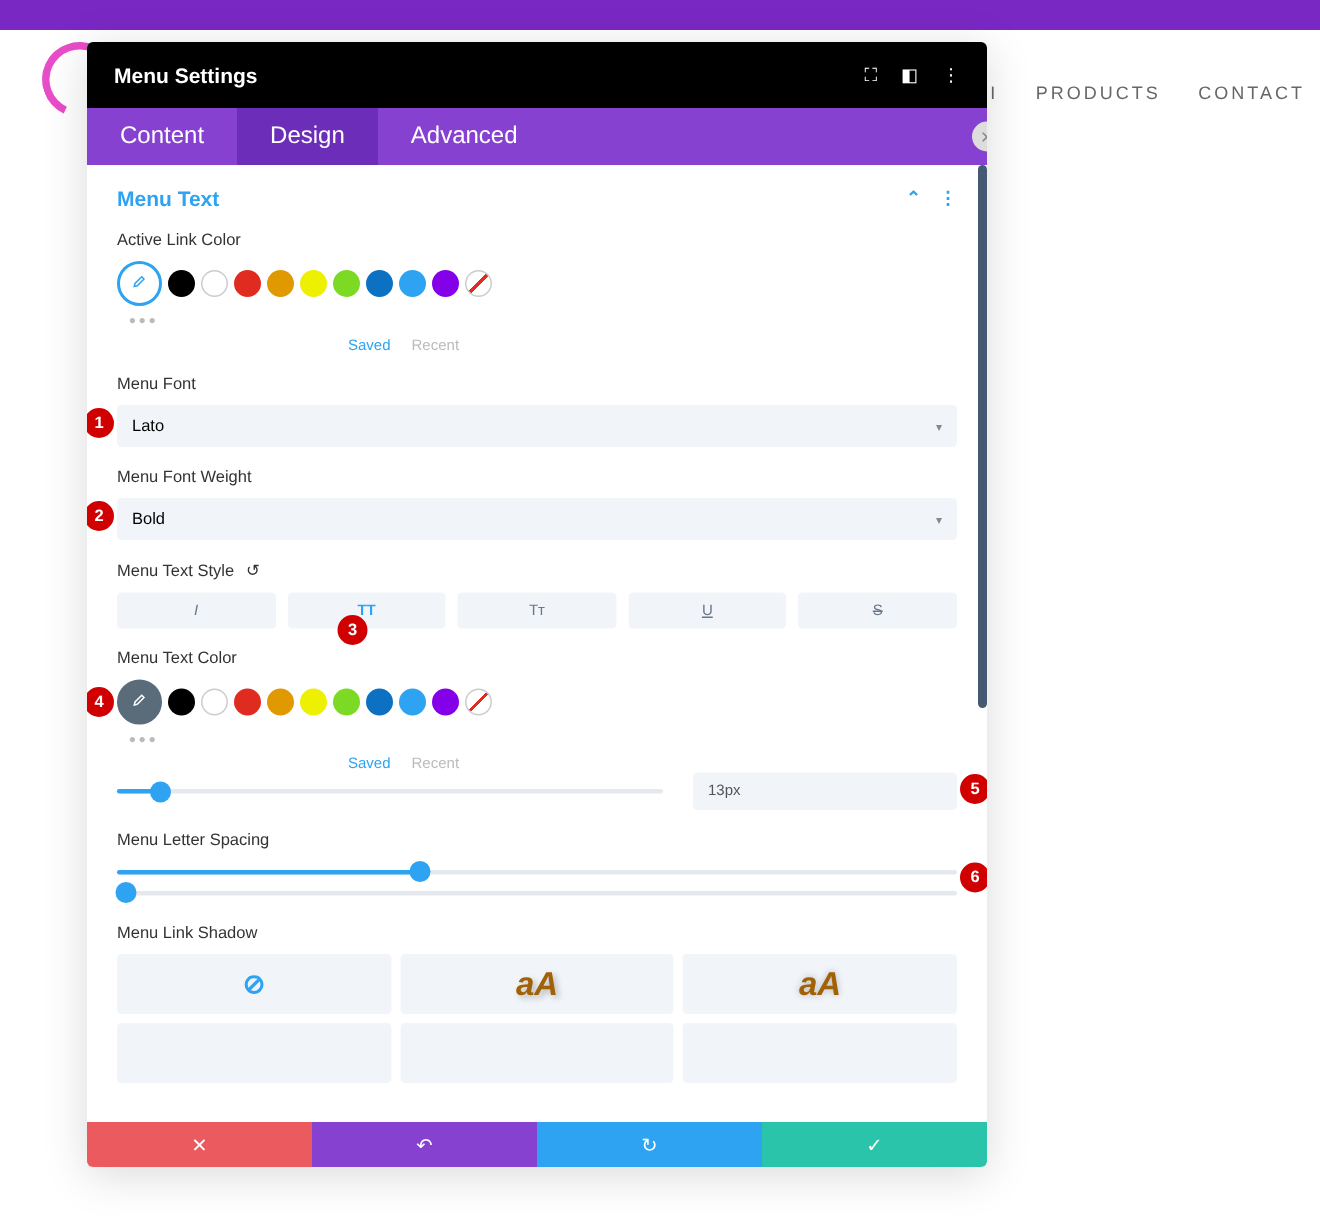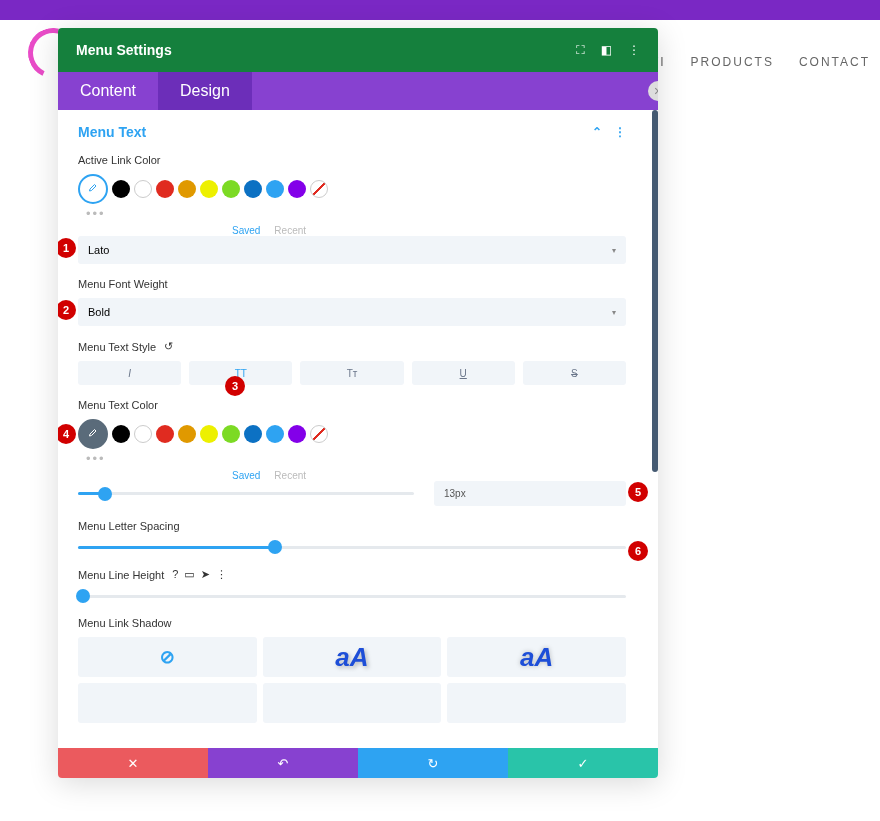--- a/index.html
+++ b/index.html
@@ -2,56 +2,56 @@
 <html><head>
 <meta charset="utf-8">
 <style>
 *{box-sizing:border-box;margin:0;padding:0;font-family:-apple-system,Helvetica,Arial,sans-serif}
 body{background:#fff;width:880px;height:821px;overflow:hidden;position:relative}
 .topbar{height:20px;background:#7a28c4}
 .nav{position:absolute;top:55px;right:10px;display:flex;gap:25px;font-size:12px;letter-spacing:2px;color:#666}
 .nav span{cursor:pointer}
 .arc{position:absolute;top:28px;left:28px;width:50px;height:50px;border:5px solid #e94cc8;border-radius:50%;border-right-color:transparent;border-bottom-color:transparent;transform:rotate(-20deg)}
 .modal{position:absolute;top:28px;left:58px;width:600px;background:#fff;border-radius:4px;box-shadow:0 5px 30px rgba(0,0,0,.15);overflow:hidden}
-.modal-head{background:#15803d;color:#fff;padding:14px 18px;display:flex;align-items:center;justify-content:space-between}
+.modal-head{background:#000000;color:#fff;padding:14px 18px;display:flex;align-items:center;justify-content:space-between}
 .modal-head h1{font-size:14px;font-weight:600}
 .head-icons{display:flex;gap:16px;font-size:12px}
 .tabs{background:#8741d0;display:flex;position:relative}
 .tab{padding:10px 22px;font-size:16px;color:#fff;cursor:pointer}
 .tab.active{background:#6c2eb9}
 .closex{position:absolute;right:-10px;top:50%;transform:translateY(-50%);width:20px;height:20px;border-radius:50%;background:#ddd;color:#888;display:flex;align-items:center;justify-content:center;font-size:11px}
-.body{height:668px;overflow-y:auto;padding:14px 32px 0 20px;position:relative}
+.body{height:668px;overflow-y:auto;padding:14px 20px 0 20px;position:relative}
 .section-head{display:flex;justify-content:space-between;align-items:center;color:#2ea3f2;font-size:14px;font-weight:600;margin-bottom:14px}
 .sh-icons{display:flex;gap:12px;color:#2ea3f2;font-size:12px}
 .label{font-size:11px;color:#333;margin:14px 0 8px 0;display:flex;align-items:center;gap:8px}
 .label.first{margin-top:0}
 .swatchrow{display:flex;gap:4px;align-items:center}
 .eyedrop{width:30px;height:30px;border-radius:50%;border:2px solid #2ea3f2;display:flex;align-items:center;justify-content:center;cursor:pointer}
 .eyedrop.sel{background:#5a6b7a;border-color:#5a6b7a}
 .sw{width:18px;height:18px;border-radius:50%;cursor:pointer}
 .swbk{background:#000}.swbw{background:#fff;border:1px solid #ccc}.swr{background:#e02b20}.swo{background:#e09900}.swy{background:#edf000}.swg{background:#7cda24}.swc{background:#0c71c3}.swb{background:#2ea3f2}.swp{background:#8300e9}
 .swn{background:linear-gradient(135deg,#fff 45%,#e02b20 45%,#e02b20 55%,#fff 55%);border:1px solid #ccc}
 .dots{color:#bbb;font-size:13px;margin:2px 0 0 8px;letter-spacing:2px}
 .savedrec{display:flex;gap:14px;font-size:10px;margin:4px 0 0 154px}
 .saved{color:#2ea3f2}.recent{color:#bbb}
 .select{background:#f1f5f9;border-radius:3px;padding:8px 10px;font-size:11px;display:flex;justify-content:space-between;align-items:center;cursor:pointer}
 .chev{font-size:8px;color:#888}
 .stylebtns{display:flex;gap:8px}
 .sbtn{flex:1;background:#f1f5f9;border-radius:3px;height:24px;display:flex;align-items:center;justify-content:center;font-size:10px;color:#6a768a;cursor:pointer}
-.sbtn.on{color:#2ea3f2;font-weight:400}
+.sbtn.on{color:#2ea3f2;font-weight:700}
 .slider-row{display:flex;gap:20px;align-items:center}
 .slider{flex:1;position:relative;height:14px;display:flex;align-items:center}
 .track{height:3px;background:#e5e9ed;width:100%;border-radius:2px;position:relative}
 .fill{position:absolute;height:3px;background:#2ea3f2;border-radius:2px}
 .thumb{position:absolute;width:14px;height:14px;background:#2ea3f2;border-radius:50%;top:-5.5px;margin-left:-7px;cursor:pointer}
-.valbox{width:192px;background:#f1f5f9;border-radius:3px;padding:7px 10px;font-size:10px;color:#555}
+.valbox{width:176px;background:#f1f5f9;border-radius:3px;padding:7px 10px;font-size:10px;color:#555}
 .shadow-grid{display:grid;grid-template-columns:1fr 1fr 1fr;gap:6px}
 .shbox{background:#f1f5f9;border-radius:3px;height:40px;display:flex;align-items:center;justify-content:center;cursor:pointer}
 .noicon{color:#2ea3f2;font-size:18px;font-weight:700}
-.aA{font-size:26px;font-weight:800;color:#1d4ed8;font-style:italic}
+.aA{font-size:22px;font-weight:800;color:#a16207;font-style:italic}
 .aA1{text-shadow:2px 2px 4px rgba(0,0,0,.25)}
 .aA2{text-shadow:0 0 5px rgba(0,0,0,.25)}
 .footer{position:absolute;bottom:0;left:0;right:0;display:flex;height:30px}
 .fbtn{flex:1;display:flex;align-items:center;justify-content:center;color:#fff;font-size:13px;cursor:pointer}
 .fr{background:#eb5a5e}.fp{background:#8741d0}.fb{background:#2ea3f2}.fg{background:#29c4a9}
 .badge{position:absolute;width:20px;height:20px;border-radius:50%;background:#d10000;color:#fff;font-size:11px;font-weight:700;display:flex;align-items:center;justify-content:center;z-index:5}
 .lilicons{color:#333}
 .lilicons span{margin-right:6px}
 .scrolltrack{position:absolute;right:0;top:0;width:6px;height:362px;background:#455a72;border-radius:3px}
 svg{width:12px;height:12px}
@@ -72,20 +72,21 @@
     <h1>Menu Settings</h1>
     <div class="head-icons">
       <span>⛶</span>
       <span>◧</span>
       <span>⋮</span>
     </div>
   </div>
   <div class="tabs">
     <div class="tab">Content</div>
     <div class="tab active">Design</div>
+    <div class="tab">Advanced</div>
     <div class="closex">✕</div>
   </div>
 
   <div class="body">
     <div class="scrolltrack"></div>
     <div class="section-head">
       <span>Menu Text</span>
       <div class="sh-icons">
         <span>⌃</span>
         <span>⋮</span>
@@ -109,20 +110,21 @@
       <div class="sw swb"></div>
       <div class="sw swp"></div>
       <div class="sw swn"></div>
     </div>
     <div class="dots">•••</div>
     <div class="savedrec">
         <span class="saved">Saved</span>
         <span class="recent">Recent</span>
       </div>
 
+    <div class="label">Menu Font</div>
     <div style="position:relative">
       <div class="badge" style="left:-22px;top:2px">1</div>
       <div class="select">
           <span>Lato</span>
           <span class="chev">▾</span>
         </div>
     </div>
 
     <div class="label">Menu Font Weight</div>
     <div style="position:relative">
@@ -196,24 +198,20 @@
     <div class="slider-row" style="position:relative">
       <div class="badge" style="right:-22px;top:1px">6</div>
       <div class="slider">
           <div class="track">
             <div class="fill" style="width:36%"></div>
             <div class="thumb" style="left:36%"></div>
           </div>
         </div>
     </div>
 
-    <div class="label">
-        <span>Menu Line Height</span>
-      <span class="lilicons"><span>?</span><span>▭</span><span>➤</span><span>⋮</span></span>
-    </div>
     <div class="slider-row">
       <div class="slider">
           <div class="track">
             <div class="fill" style="width:1%"></div>
             <div class="thumb" style="left:1%"></div>
           </div>
         </div>
     </div>
 
     <div class="label">Menu Link Shadow</div>

